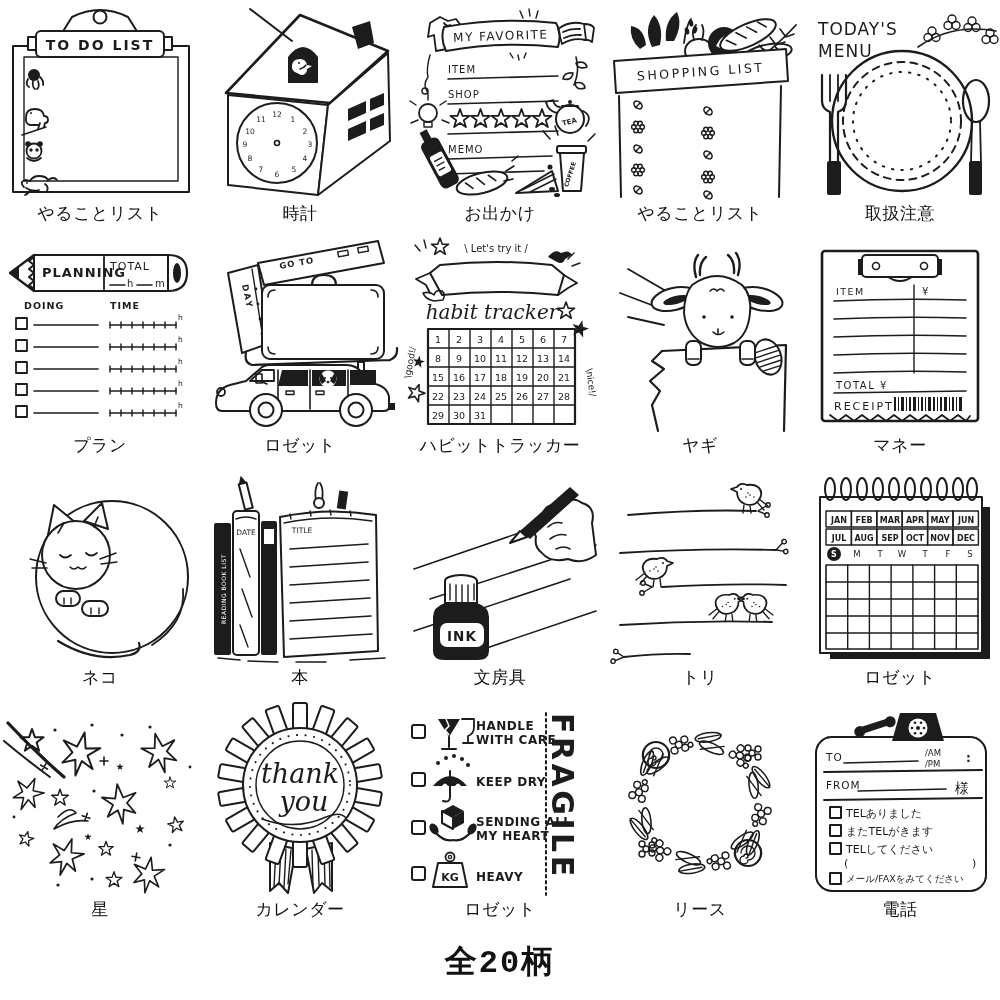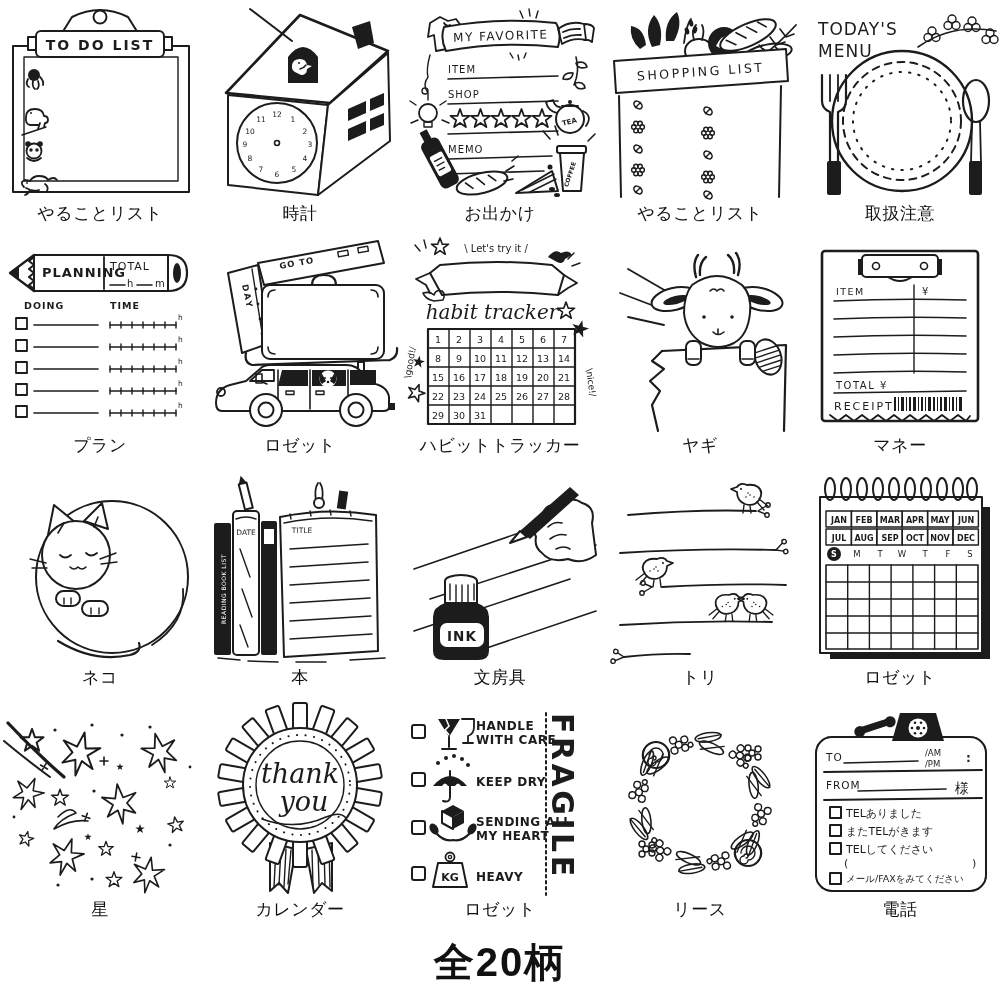--- a/index.html
+++ b/index.html
@@ -2,21 +2,21 @@
 <html><head>
 <meta charset="utf-8">
 <style>
   html,body{margin:0;padding:0;background:#fff;}
   body{width:1000px;height:1000px;font-family:"Liberation Sans","DejaVu Sans",sans-serif;color:#111;}
   .sheet{display:grid;grid-template-columns:repeat(5,200px);grid-auto-rows:232px;width:1000px;}
   .cell{display:flex;flex-direction:column;align-items:center;}
   .art{width:200px;height:202px;display:block;}
   .label{font-size:17px;font-weight:500;letter-spacing:.5px;margin-top:0;text-align:right;}
   .footer{height:68px;display:flex;align-items:center;justify-content:center;}
-  .footer div{font-size:40px;font-weight:600;letter-spacing:2px;}
+  .footer div{font-size:32px;font-weight:600;letter-spacing:2px;font-family:Liberation Mono, monospace;}
   
   .s{fill:none;stroke:#1c1c1c;stroke-width:2;stroke-linecap:round;stroke-linejoin:round;}
   .s1{stroke-width:1.4}.s16{stroke-width:1.6}.s18{stroke-width:1.8}.s22{stroke-width:2.2}.s24{stroke-width:2.4}.s26{stroke-width:2.6}.s3{stroke-width:3.2}
   .f{fill:#1c1c1c;stroke:none;}
   .sw{fill:#fff;stroke:#1c1c1c;stroke-width:2;stroke-linecap:round;stroke-linejoin:round;}
   .t{font-family:"DejaVu Sans","Liberation Sans",sans-serif;fill:#1c1c1c;}
   .tb{font-weight:bold;}
   .ts{font-family:"DejaVu Serif","Liberation Serif",serif;font-style:italic;fill:#1c1c1c;}
 </style>
 </head>

